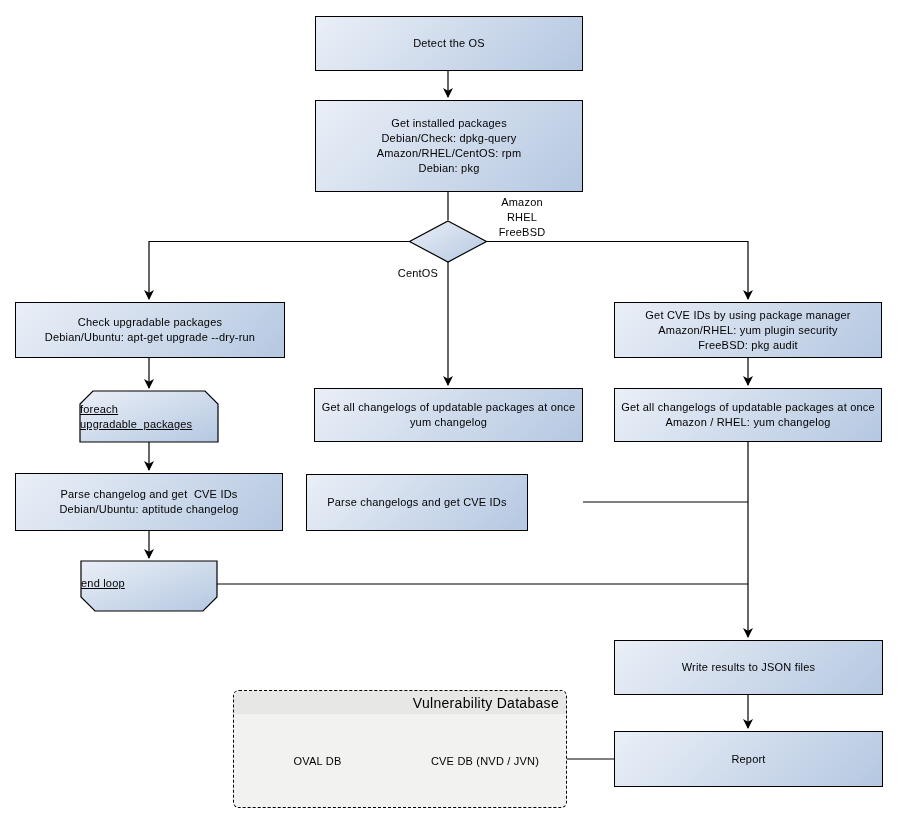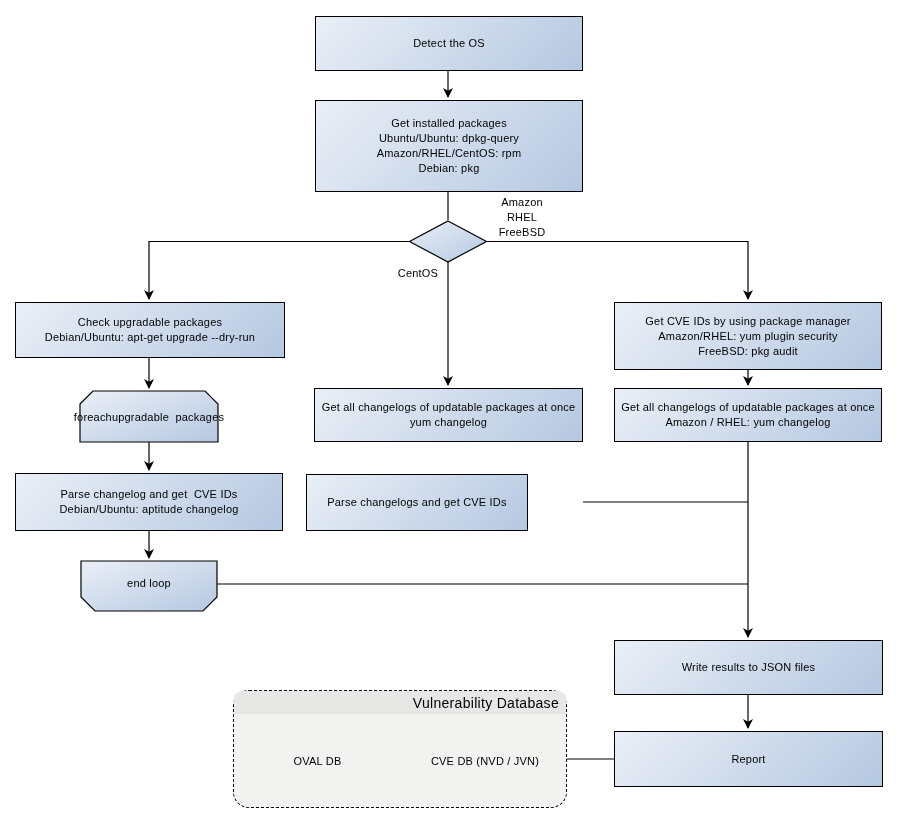--- a/index.html
+++ b/index.html
@@ -22,30 +22,31 @@
     background:linear-gradient(135deg,var(--fill-light) 0%,var(--fill-dark) 100%);
     border:1px solid var(--node-border);
     display:flex;flex-direction:column;align-items:center;justify-content:center;
     box-sizing:border-box;
   }
   .ln{
     display:block;font-size:11px;line-height:15px;letter-spacing:0.2px;
     white-space:pre;text-align:center;
   }
   .overlay-text{
-    position:absolute;display:flex;flex-direction:row;align-items:center;justify-content:center;
+    position:absolute;display:flex;flex-direction:column;align-items:flex-start;justify-content:center;
     pointer-events:none;
+    text-decoration:underline;
   }
   .edge-label{
     position:absolute;text-align:center;font-size:11px;line-height:15px;letter-spacing:0.2px;
   }
   #vuln-container{
     position:absolute;left:233px;top:690px;width:334px;height:118px;
     background:var(--container-fill);
-    border:1.5px dashed #000;border-radius:16px;box-sizing:border-box;
+    border:1.5px dashed #000;border-radius:6px;box-sizing:border-box;
   }
   #vuln-header{
     position:absolute;left:0;top:0;right:0;height:23px;
     background:var(--container-header);
     border-radius:8px 8px 0 0;
     display:flex;align-items:center;justify-content:flex-end;
     padding-right:7px;box-sizing:border-box;
   }
   #vuln-title{font-size:14px;letter-spacing:0.3px;}
   .cyl-label{position:absolute;text-align:center;font-size:11px;letter-spacing:0.2px;}
@@ -98,21 +99,21 @@
       <ellipse cx="485" cy="739" rx="68" ry="8" fill="url(#gb)" stroke="#000" stroke-width="1.3"></ellipse>
     </g>
   </svg>
 
   <div class="box" style="left:315px;top:16px;width:268px;height:55px">
     <span class="ln">Detect the OS</span>
   </div>
 
   <div class="box" style="left:315px;top:100px;width:268px;height:92px">
     <span class="ln">Get installed packages</span>
-    <span class="ln">Ubuntu/Ubuntu: dpkg-query</span>
+    <span class="ln">Debian/Check: dpkg-query</span>
     <span class="ln">Amazon/RHEL/CentOS: rpm</span>
     <span class="ln">Debian: pkg</span>
   </div>
 
   <div class="box" style="left:15px;top:302px;width:270px;height:56px">
     <span class="ln">Check upgradable packages</span>
     <span class="ln">Debian/Ubuntu: apt-get upgrade --dry-run</span>
   </div>
 
   <div class="box" style="left:15px;top:473px;width:268px;height:58px">
@@ -122,21 +123,21 @@
 
   <div class="box" style="left:314px;top:388px;width:269px;height:54px">
     <span class="ln">Get all changelogs of updatable packages at once</span>
     <span class="ln">yum changelog</span>
   </div>
 
   <div class="box" style="left:306px;top:474px;width:222px;height:57px">
     <span class="ln">Parse changelogs and get CVE IDs</span>
   </div>
 
-  <div class="box" style="left:614px;top:302px;width:268px;height:68px">
+  <div class="box" style="left:614px;top:302px;width:268px;height:56px">
     <span class="ln">Get CVE IDs by using package manager</span>
     <span class="ln">Amazon/RHEL: yum plugin security</span>
     <span class="ln">FreeBSD: pkg audit</span>
   </div>
 
   <div class="box" style="left:614px;top:388px;width:268px;height:54px">
     <span class="ln">Get all changelogs of updatable packages at once</span>
     <span class="ln">Amazon / RHEL: yum changelog</span>
   </div>
 

